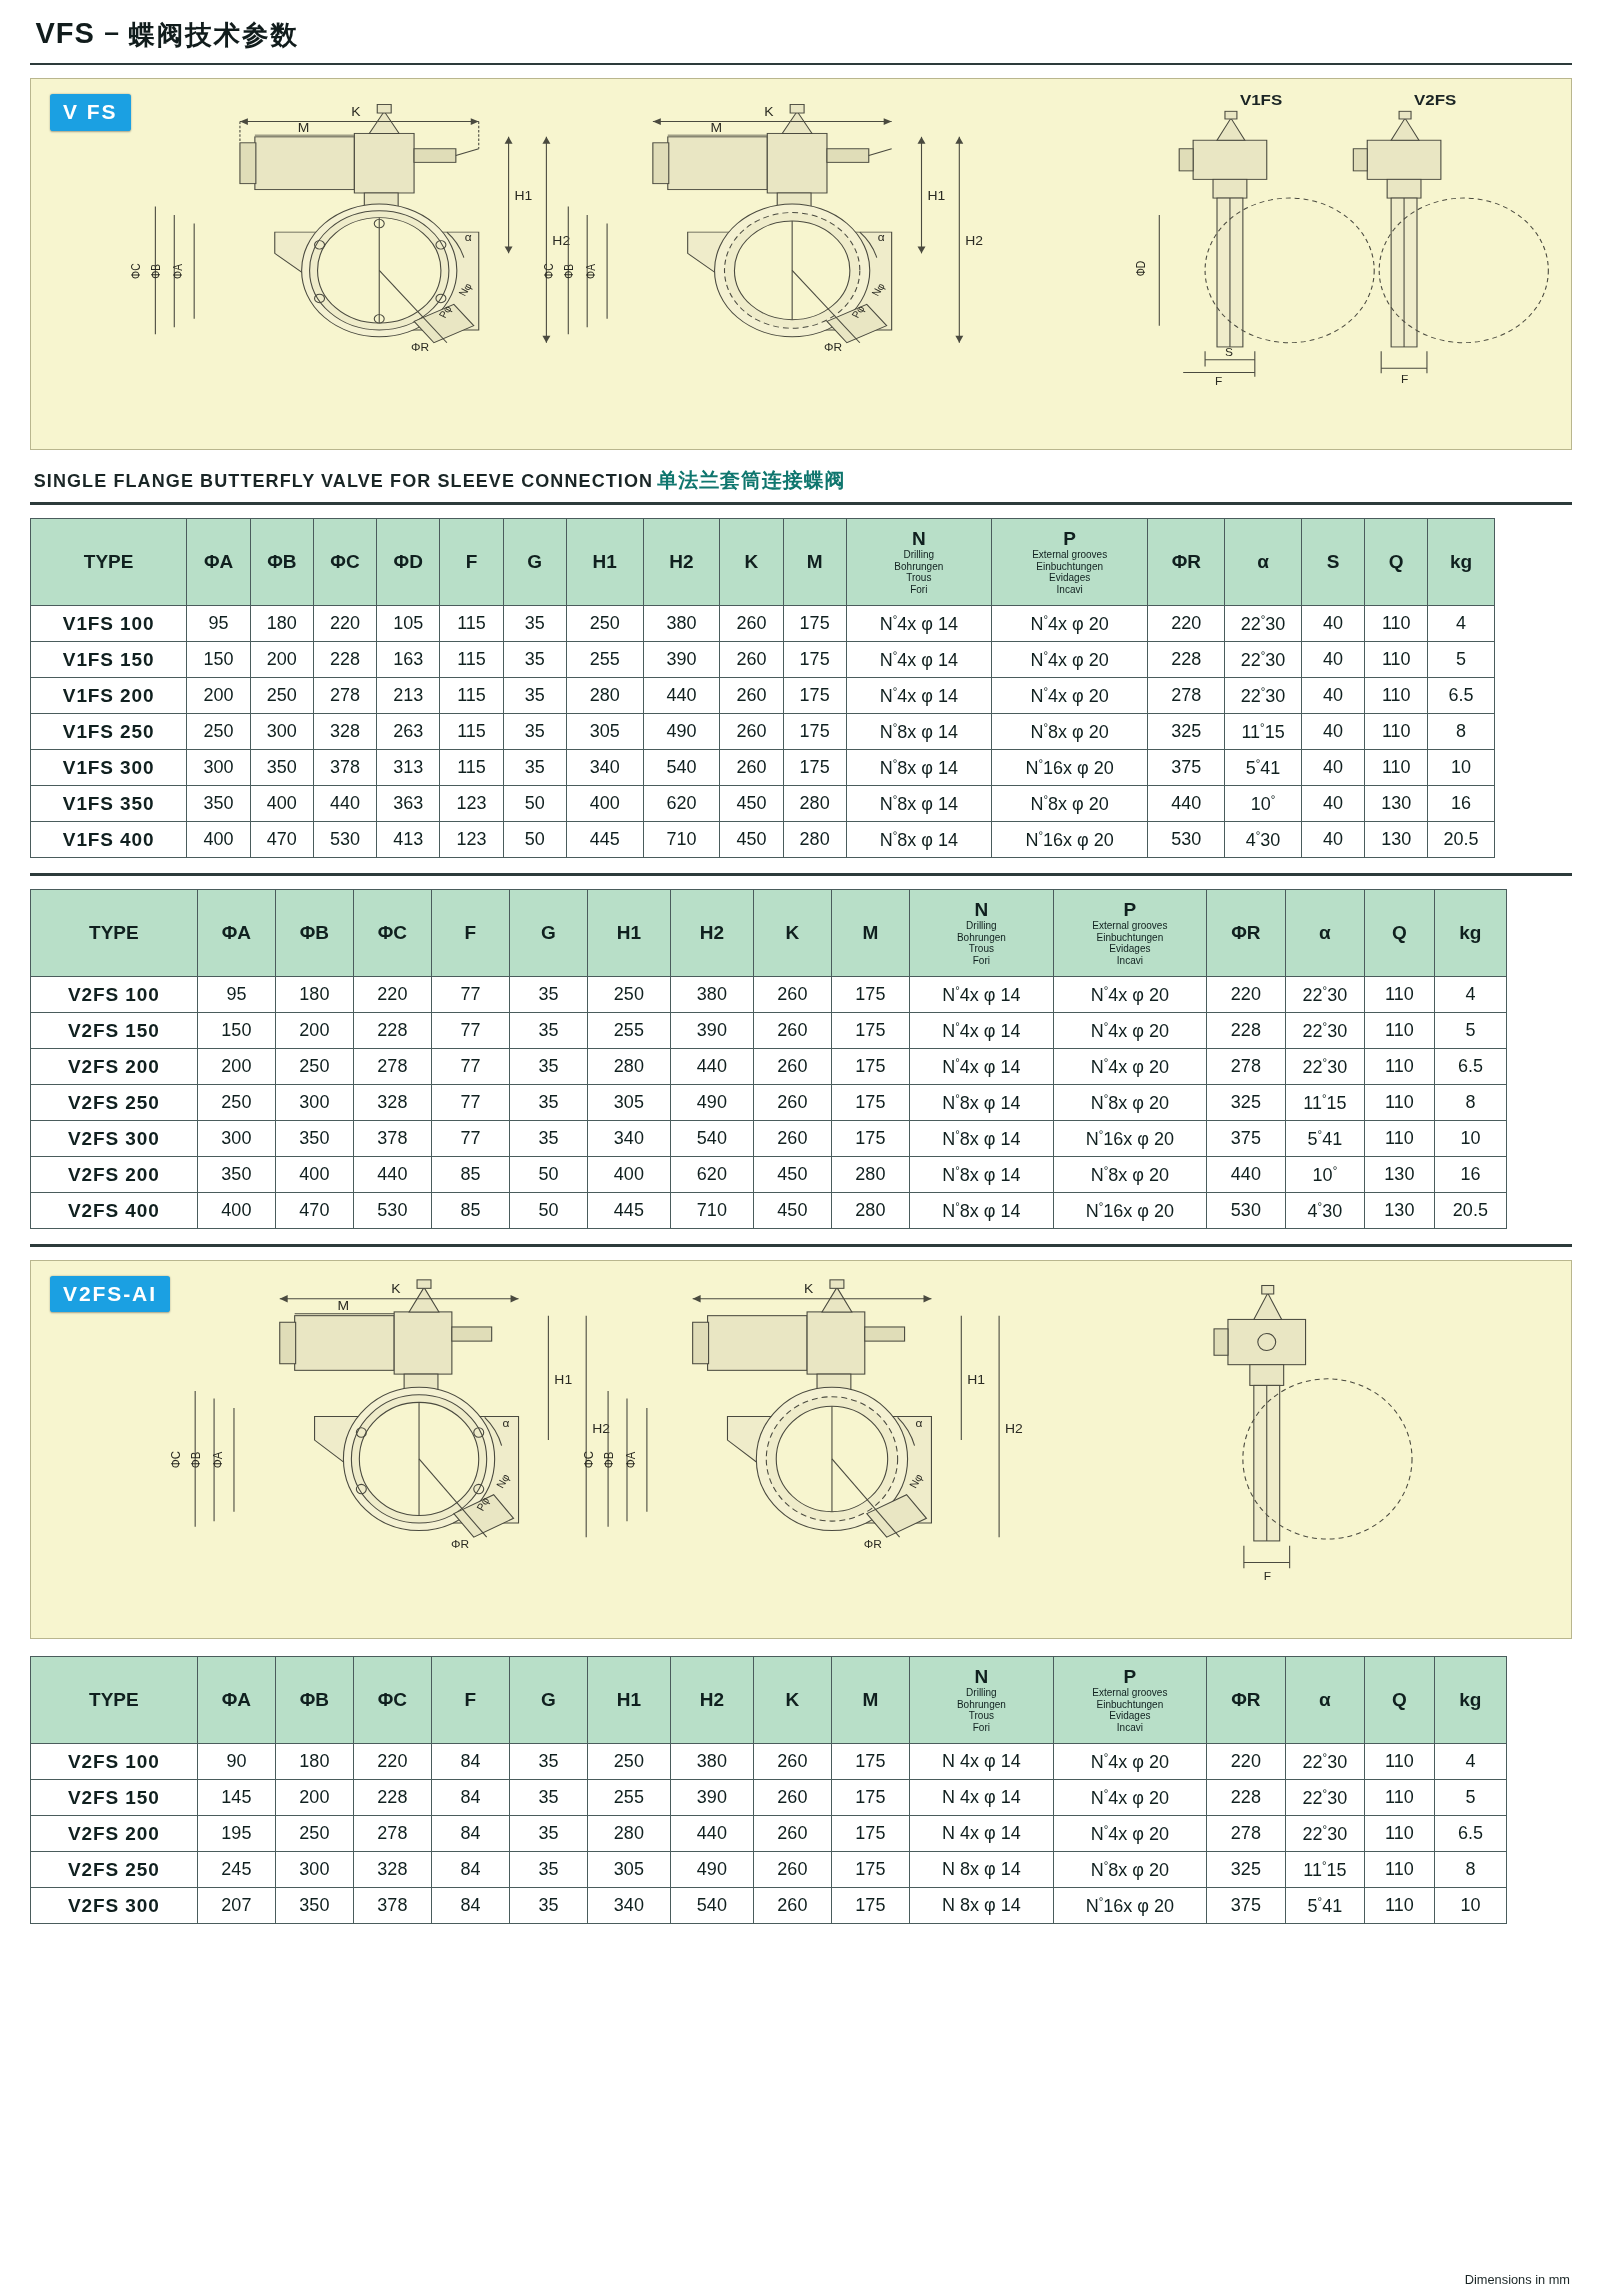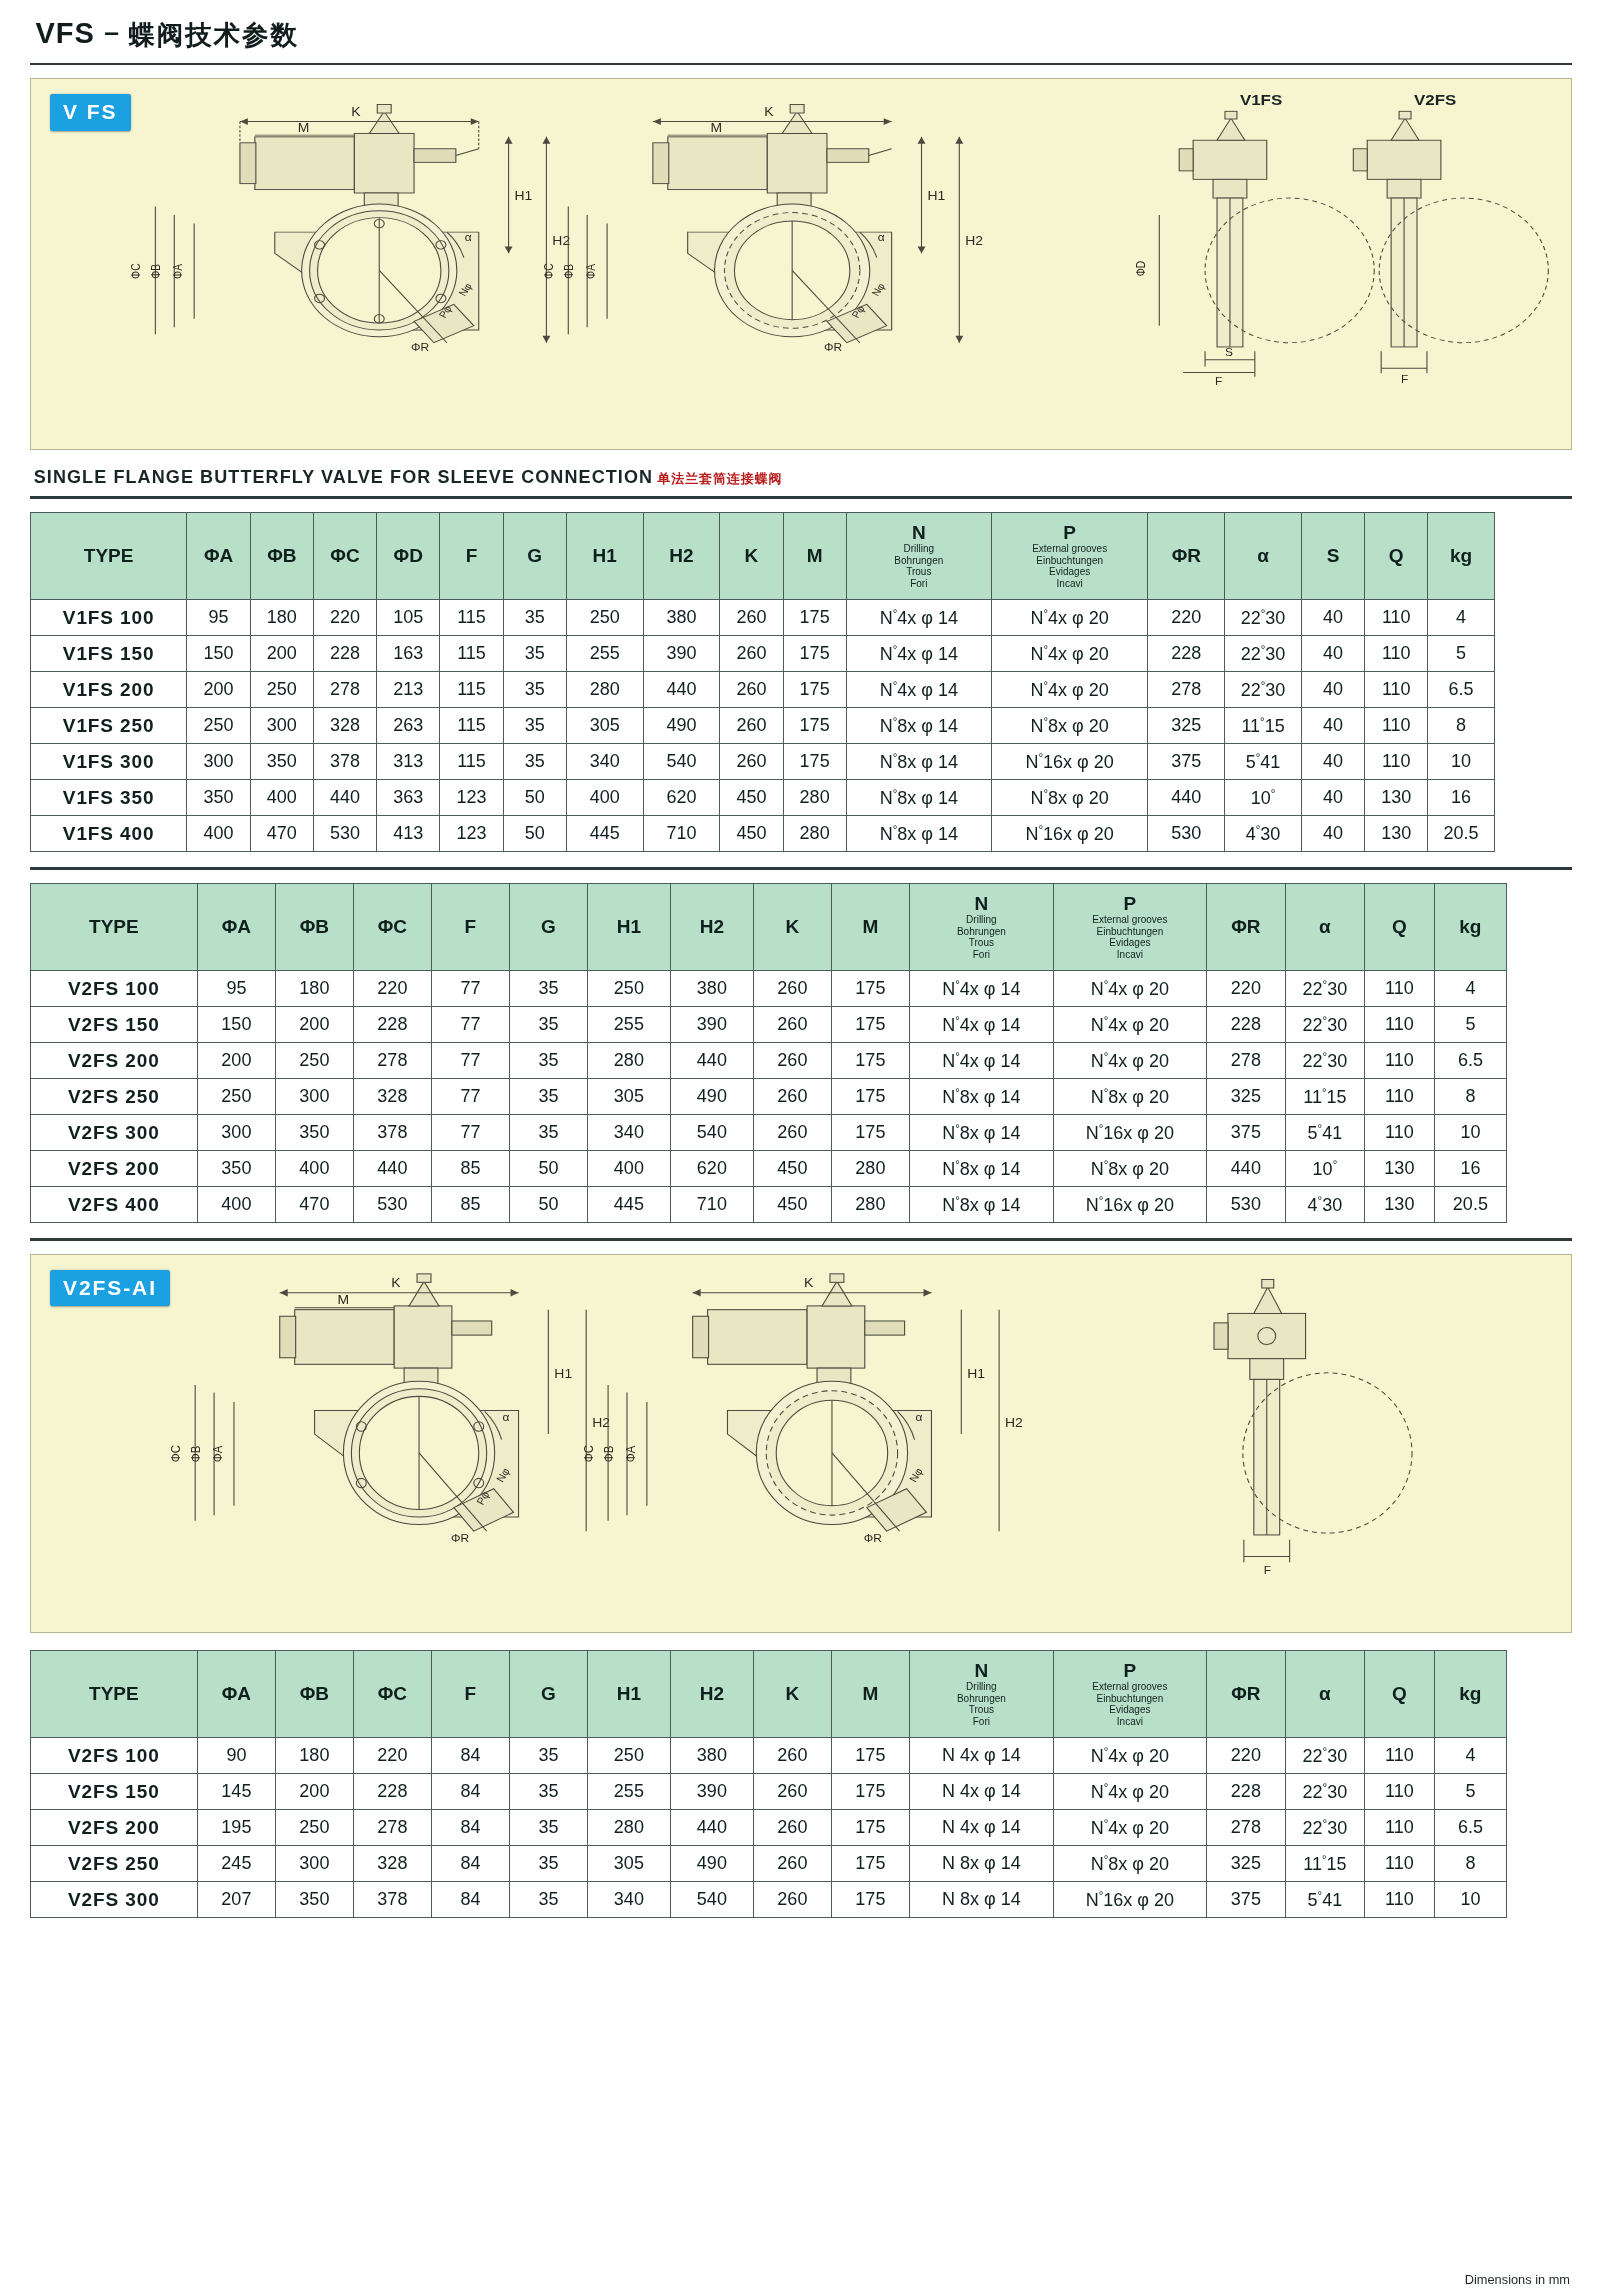--- a/index.html
+++ b/index.html
@@ -39,21 +39,21 @@
     box-shadow:0 0.9px 1.9px rgba(0,0,0,.35);
   }
   .fig-svg { position:absolute; inset:0; width:100%; height:100%; }
 
   
   .sec-title { margin:3.8px 1.9px 7.6px 1.9px; padding-left:3.8px; }
   .sec-title .en {
     font-size:18px; font-weight:bold; letter-spacing:1.1px; color:#1a2626;
   }
   .sec-title .cn {
-    font-size:13px; font-weight:bold; color:#b91c1c; letter-spacing:0.9px;
+    font-size:20px; font-weight:bold; color:#0f766e; letter-spacing:0.9px;
   }
   .sec-rule { height:2.8px; background:#2d3b3b; margin:3.8px 1.9px 13.2px 1.9px; }
 
   
   table.spec {
     border-collapse:collapse;
     width:1465px;
     margin:0 1.9px 15px 1.9px;
     table-layout:fixed;
     background:#ffffff;

